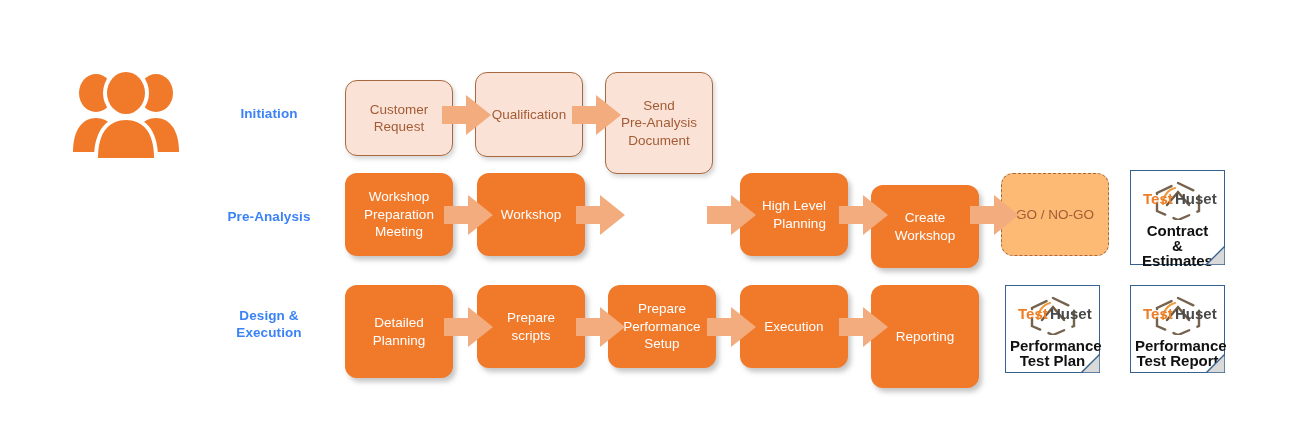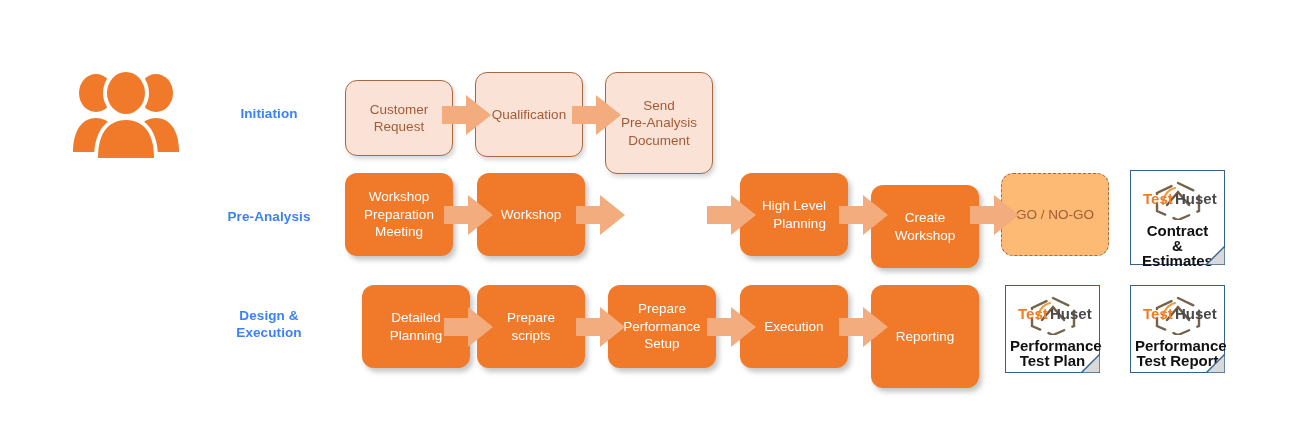--- a/index.html
+++ b/index.html
@@ -230,21 +230,21 @@
       <div>Contract</div>
       <div>&amp; Estimates</div>
     </div>
     <div class="fold">
       <svg width="19" height="19" viewBox="0 0 19 19">
         <path d="M19,0 L19,19 L0,19 Z" fill="#D9D9D9" stroke="#36618E" stroke-width="1.4"></path>
       </svg>
     </div>
   </div>
 
-  <div class="box solid" style="left:362px;top:285px;width:108px;height:83px;">
+  <div class="box solid" style="left:345px;top:285px;width:108px;height:93px;">
     <div>
       <span class="lbl">Detailed</span>
       <span class="lbl">Planning</span>
     </div>
   </div>
   <div class="arrow" style="left:442px;top:305px;">
     <svg width="54" height="44" viewBox="0 0 54 44">
       <path d="M2,13 L26,13 L26,2 L51,22 L26,42 L26,31 L2,31 Z" fill="#F2AC7E"></path>
     </svg>
   </div>

